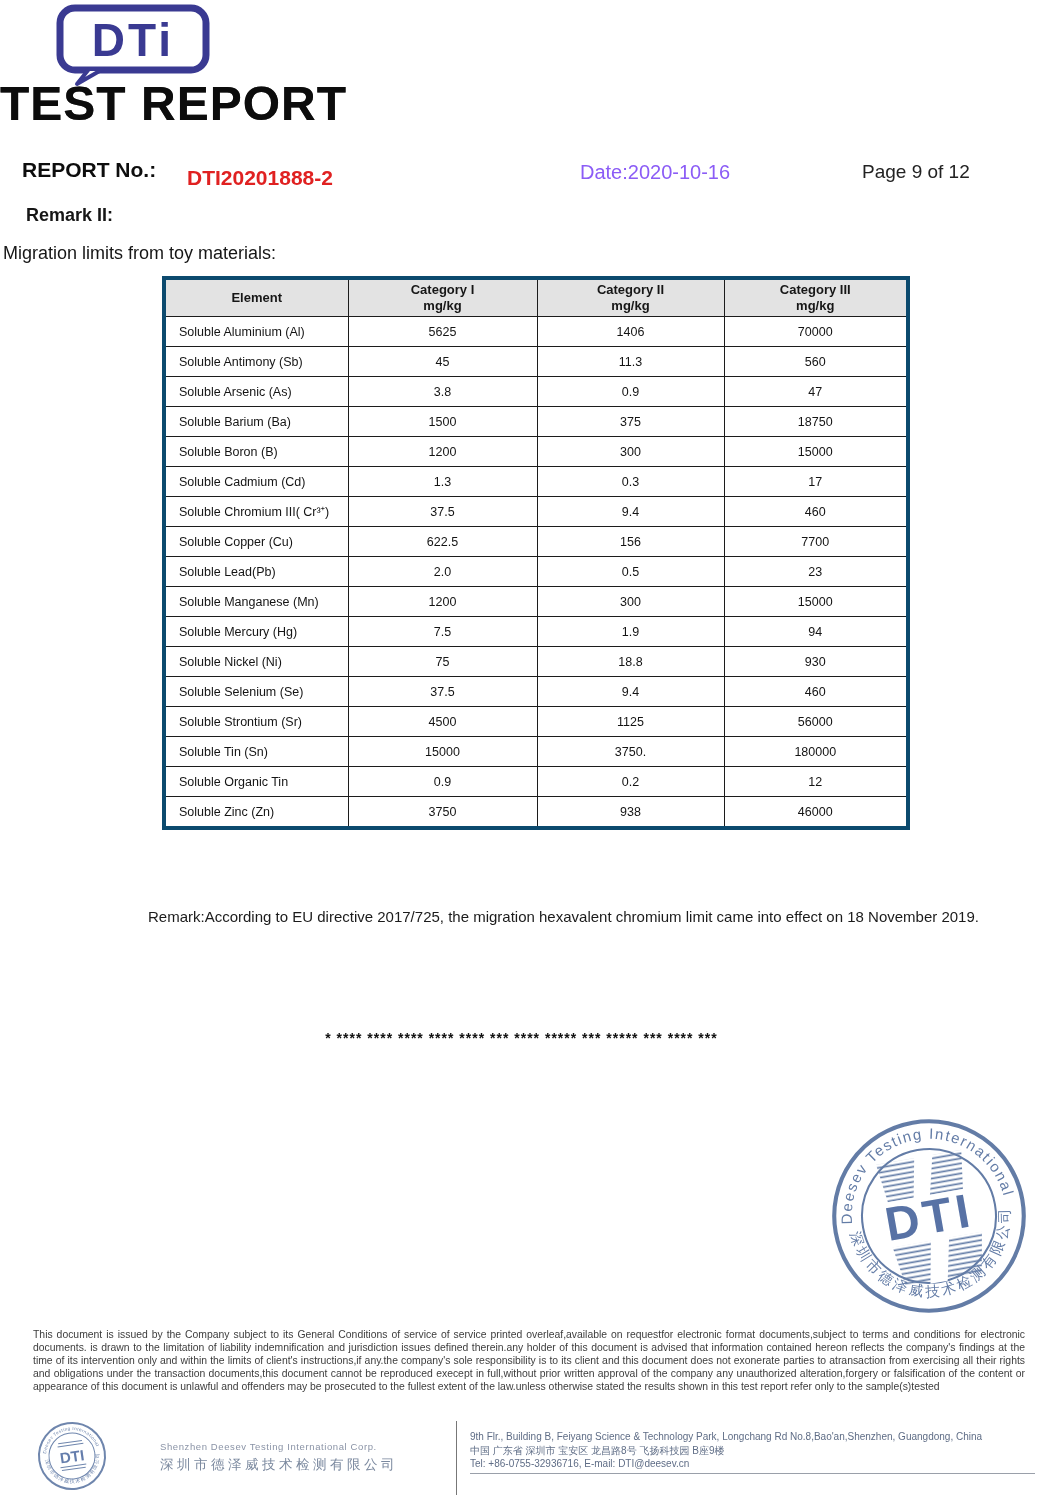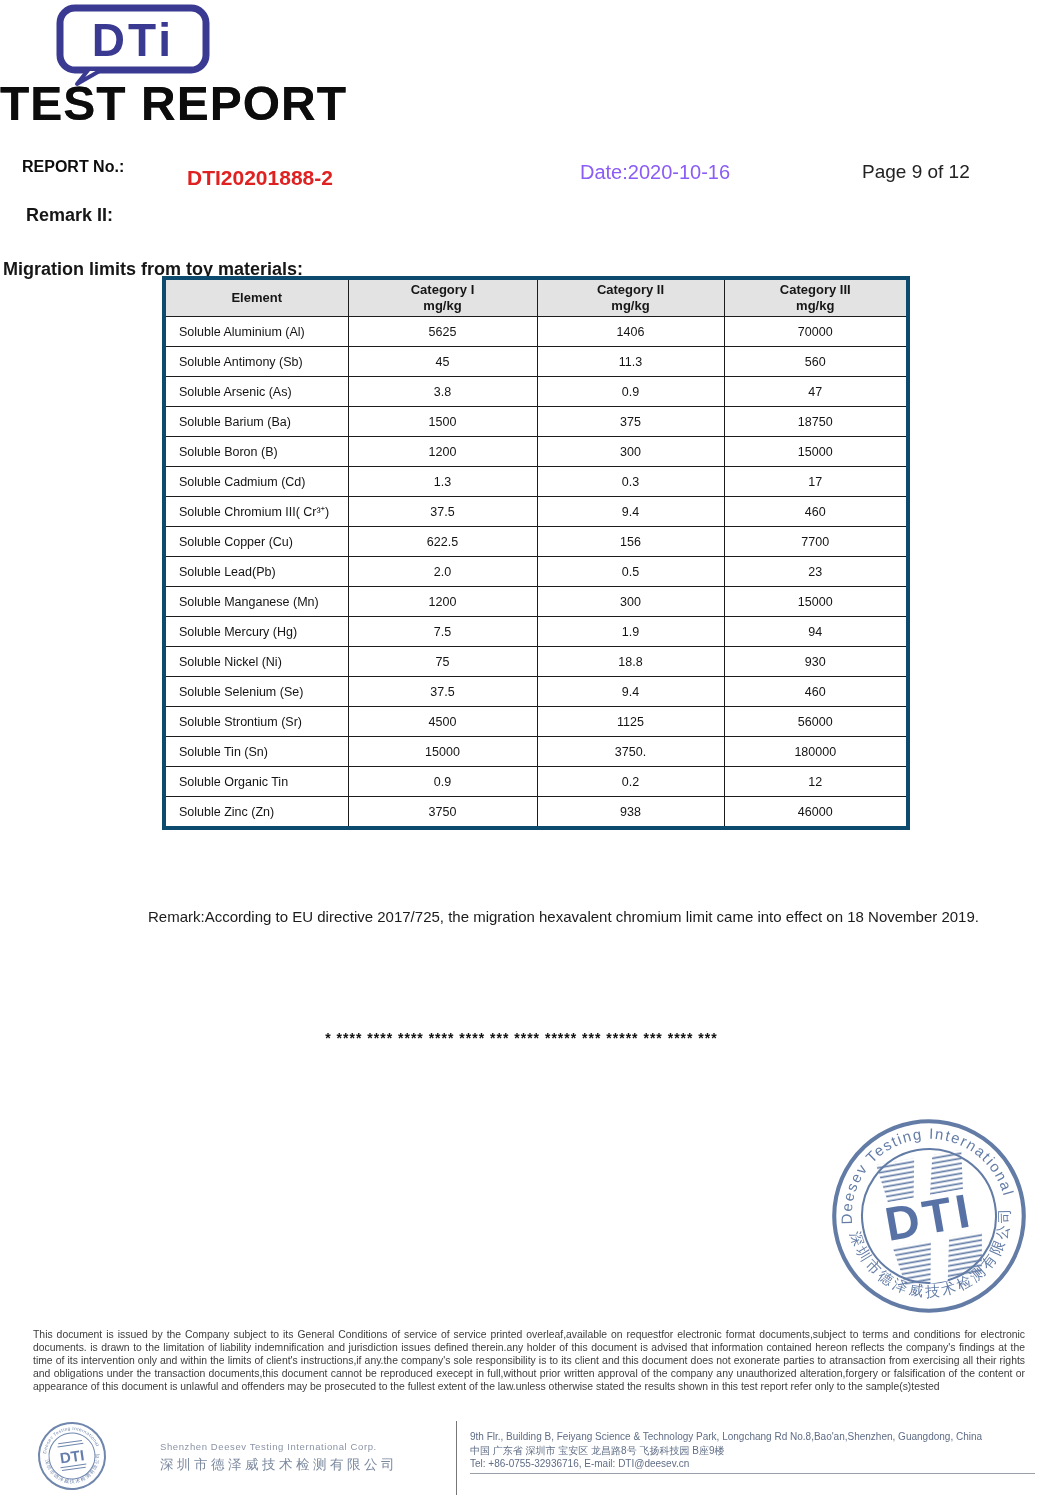--- a/index.html
+++ b/index.html
@@ -8,26 +8,26 @@
     font-family:"Liberation Sans",sans-serif;color:#161616;overflow:hidden;
   }
   
   .logo{position:absolute;left:55px;top:3px;}
   .doc-title{
     position:absolute;left:0;top:76px;width:1043px;text-align:left;
     font-size:48px;font-weight:bold;letter-spacing:1px;color:#0c0c0c;
     text-shadow:0 0 0.6px rgba(0,0,0,.7);
   }
   .report-line{position:absolute;left:0;top:158px;width:1043px;height:32px;}
-  .report-label{position:absolute;left:22px;top:0;font-size:16px;font-weight:bold;color:#0d0d0d;}
+  .report-label{position:absolute;left:22px;top:0;font-size:21px;font-weight:bold;color:#0d0d0d;}
   .report-number{position:absolute;left:187px;top:8px;font-size:21px;font-weight:bold;color:#e02121;}
   .report-date{position:absolute;left:580px;top:3px;font-size:20px;color:#8b5cf6;}
   .report-page{position:absolute;left:862px;top:3px;font-size:19px;color:#222;}
   .remark-heading{position:absolute;left:26px;top:205px;font-size:18px;font-weight:bold;}
-  .section-heading{position:absolute;left:3px;top:243px;font-size:18px;font-weight:bold;margin-top:16px;}
+  .section-heading{position:absolute;left:3px;top:243px;font-size:18px;font-weight:normal;}
   
   table.limits{
     position:absolute;left:162px;top:276px;border-collapse:collapse;
     border:4px solid #0c4a6e;table-layout:fixed;
   }
   table.limits th,table.limits td{border:1px solid #1c1c1c;overflow:hidden;}
   table.limits th{
     background:#e3e3e3;height:36px;font-size:13px;font-weight:bold;
     text-align:center;vertical-align:middle;line-height:1.2;padding:0;
   }

